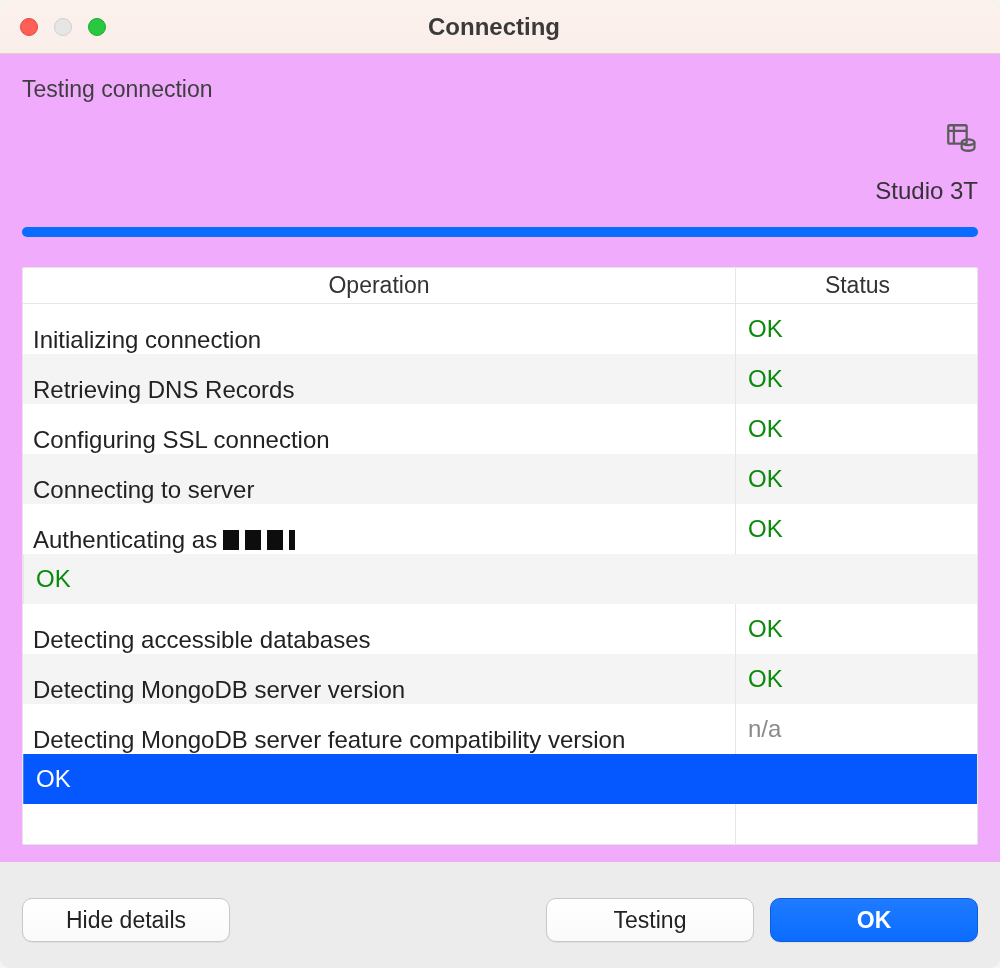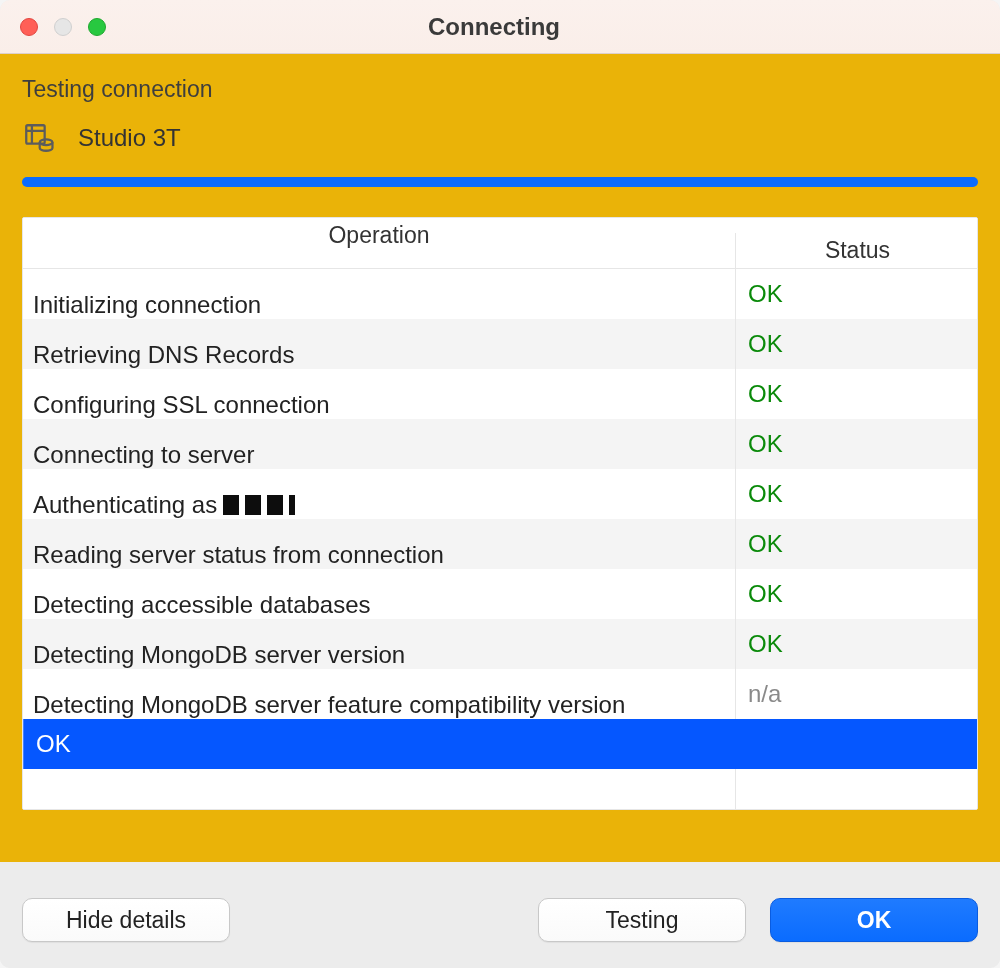--- a/index.html
+++ b/index.html
@@ -47,32 +47,33 @@
       font-size: 24px;
       font-weight: 700;
       color: #3a3a3a;
       pointer-events: none;
     }
     .content {
       flex: 1;
       padding: 22px 22px 0 22px;
       display: flex;
       flex-direction: column;
-      background: #eab308;
+      background: #f0abfc;
     }
     .subtitle {
       font-size: 23px;
       color: #3e3e3e;
       margin-bottom: 18px;
     }
     .conn-row {
       display: flex;
-      align-items: center;
+      align-items: flex-end;
       gap: 22px;
       margin-bottom: 22px;
+      flex-direction: column;
     }
     .conn-icon {
       width: 34px;
       height: 34px;
       color: #5c5c5c;
     }
     .conn-name {
       font-size: 24px;
       color: #333;
     }
@@ -94,21 +95,21 @@
       border-bottom: 1px solid #e6e6e6;
     }
     .th {
       padding: 4px 10px;
       font-size: 23px;
       color: #333;
       font-weight: 400;
       text-align: center;
     }
     .col-op { flex: 0 0 712px; }
-    .col-status { flex: 1; border-left: 1px solid #e6e6e6; padding-left: 12px; margin-top: 15px; }
+    .col-status { flex: 1; border-left: 1px solid #e6e6e6; padding-left: 12px; }
     .row {
       display: flex;
       height: 50px;
       align-items: flex-end;
     }
     .row:nth-child(odd) { background: #ffffff; }
     .row:nth-child(even) { background: #f4f4f4; }
     .row .cell-op {
       flex: 0 0 712px;
       padding-left: 10px;
@@ -138,21 +139,21 @@
       display: inline-block;
       width: 72px;
       height: 20px;
       background: repeating-linear-gradient(90deg,#0d0d0d 0,#0d0d0d 16px,#fff 16px,#fff 22px);
       vertical-align: middle;
     }
     .footer {
       padding: 36px 22px 26px 22px;
       display: flex;
       align-items: center;
-      gap: 24px;
+      gap: 16px;
       background: #ececec;
     }
     .spacer { flex: 1; }
     .btn {
       height: 44px;
       padding: 0 24px;
       border-radius: 10px;
       font-size: 23px;
       border: 1px solid #c8c8c8;
       background: linear-gradient(#ffffff,#fafafa);
@@ -230,23 +231,20 @@
             <div class="cell-status status-ok">OK</div>
           </div>
           <div class="row">
             <div class="cell-op">
               <span>Authenticating as </span>
               <span class="redact"></span>
             </div>
             <div class="cell-status status-ok">OK</div>
           </div>
           <div class="row">
-            <div class="cell-op">
-              <span>Reading server status from connection</span>
-            </div>
             <div class="cell-status status-ok">OK</div>
           </div>
           <div class="row">
             <div class="cell-op">
               <span>Detecting accessible databases</span>
             </div>
             <div class="cell-status status-ok">OK</div>
           </div>
           <div class="row">
             <div class="cell-op">

